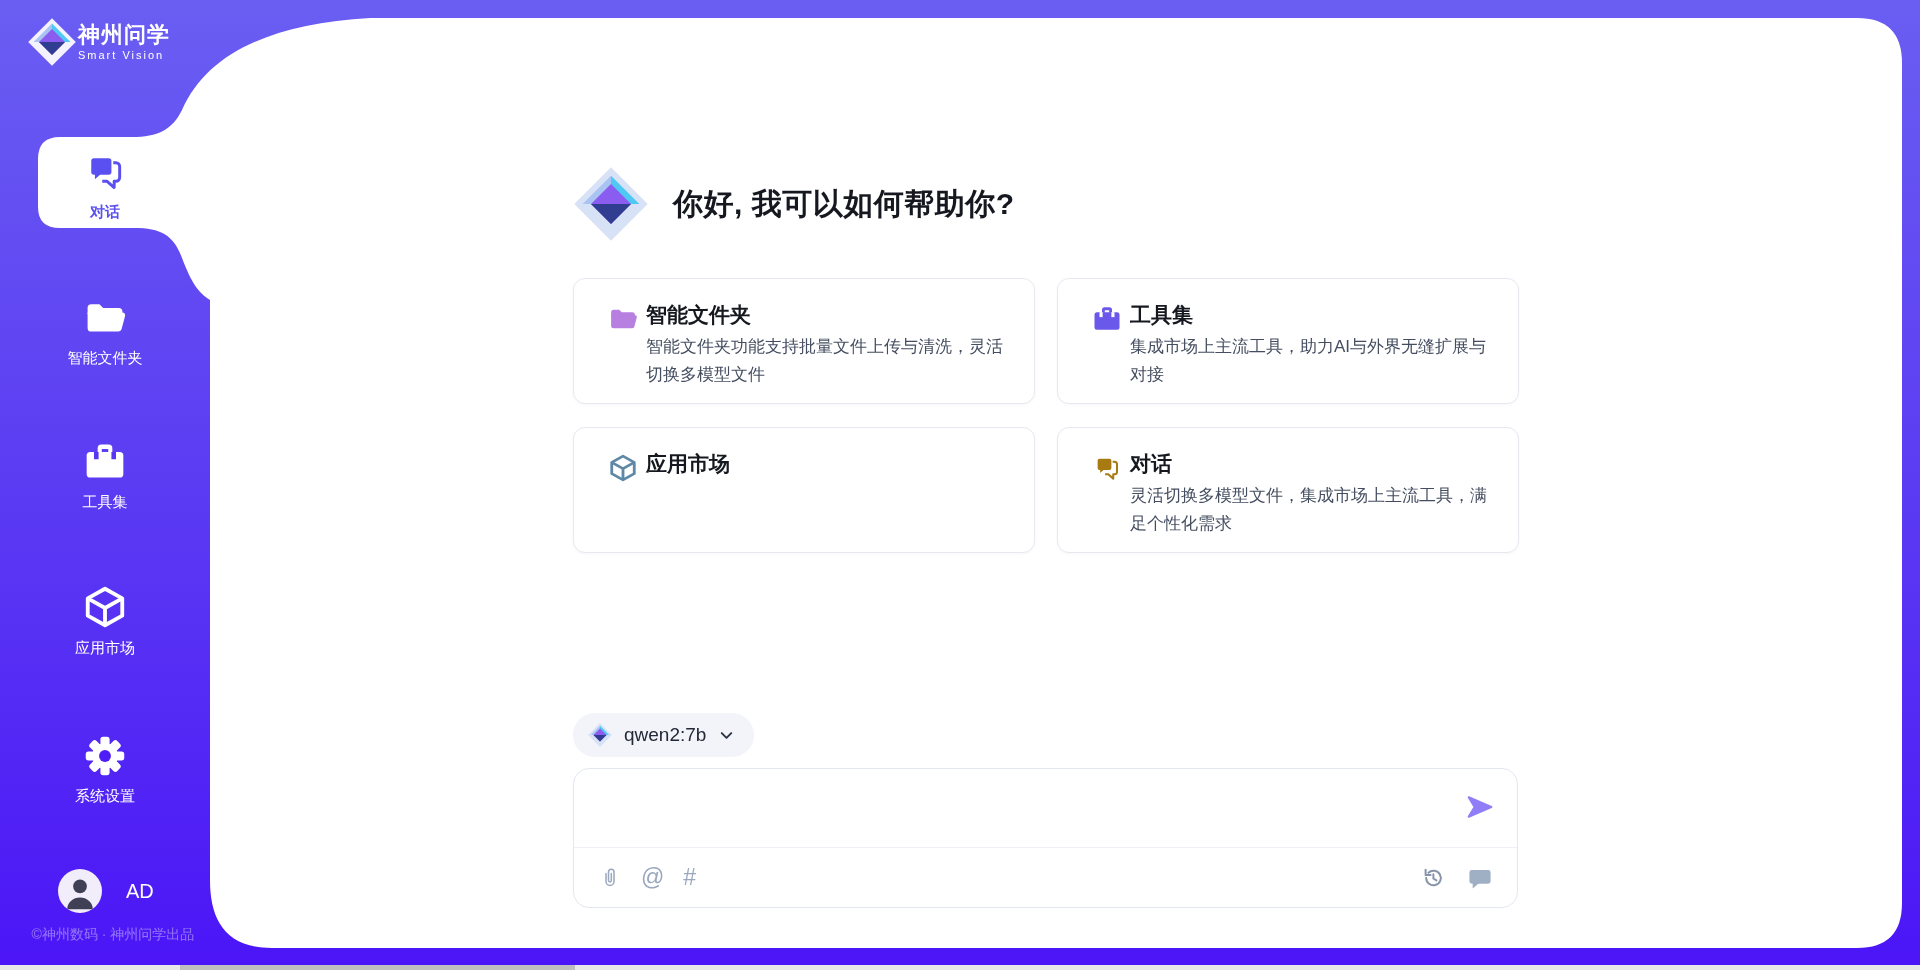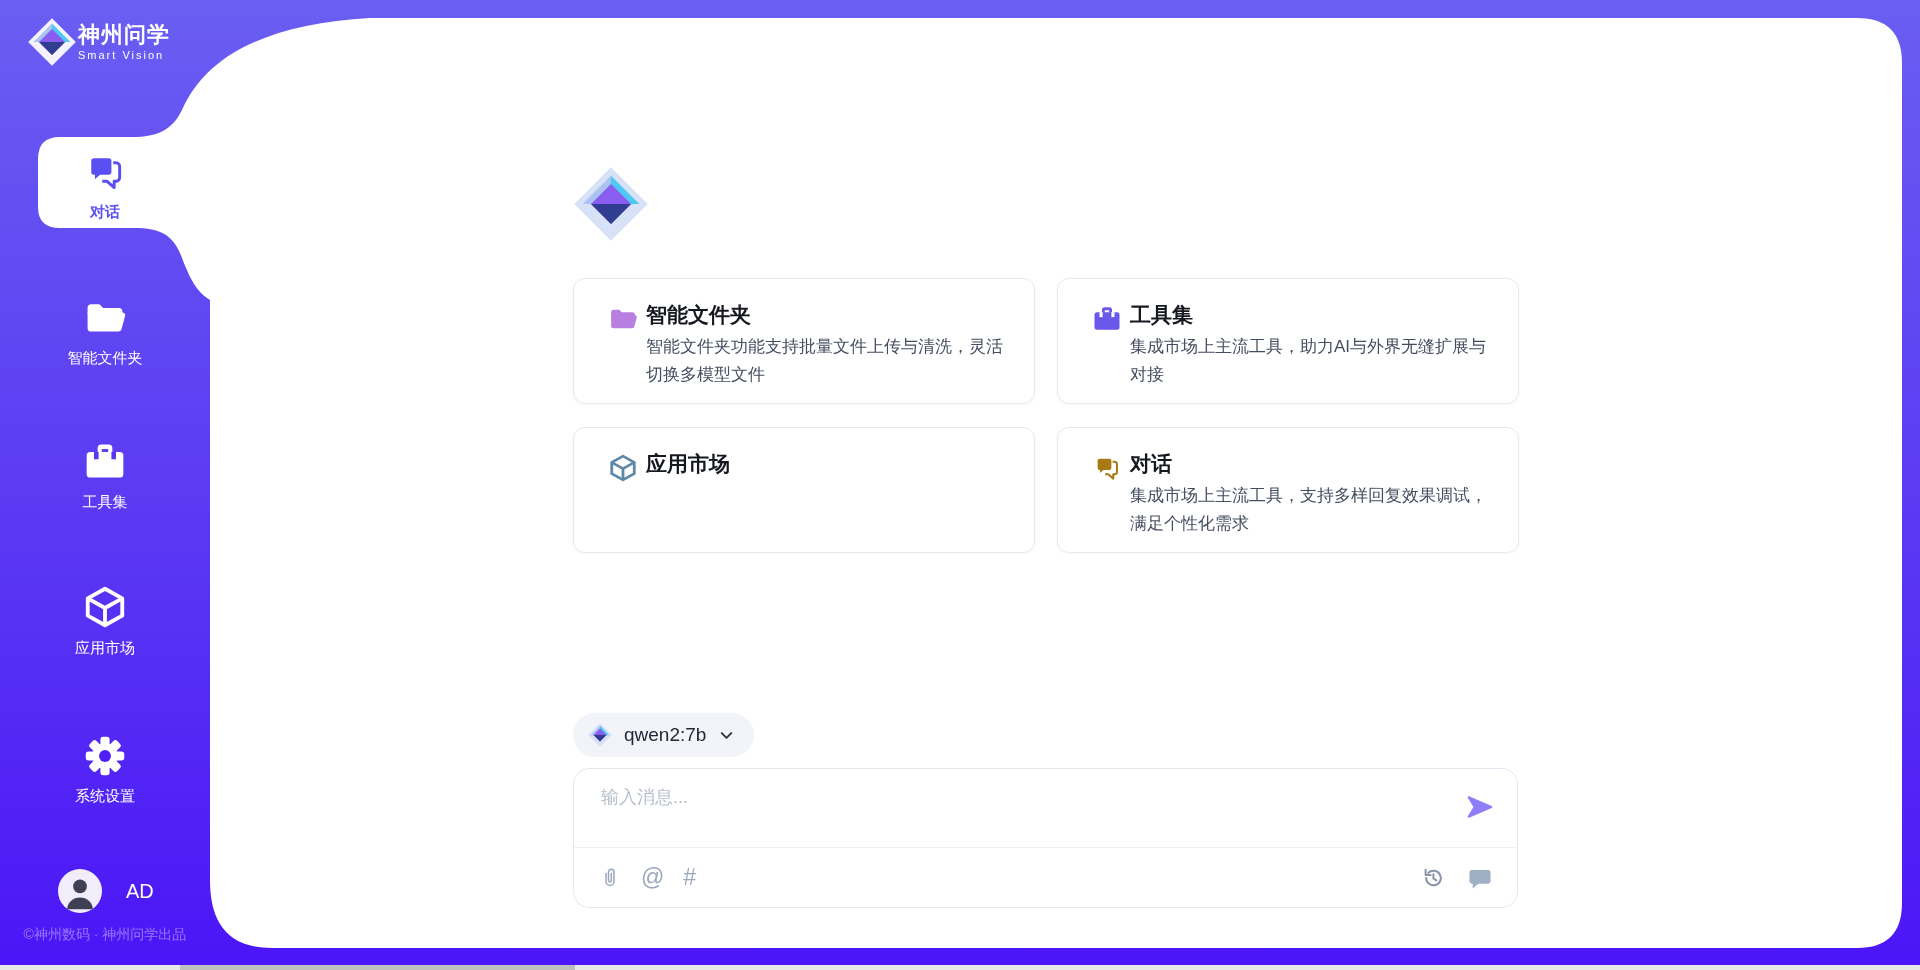--- a/index.html
+++ b/index.html
@@ -17,21 +17,21 @@
   .brand { left:26px; top:16px; display:flex; align-items:center; }
   .brand-title { color:#fff; font-size:22px; font-weight:bold; letter-spacing:1px; line-height:1.1; }
   .brand-sub { color:#fff; font-size:11px; letter-spacing:2px; margin-top:2px; }
   .nav-item { left:0; width:210px; text-align:center; cursor:pointer; }
   .nav-item .icon { display:block; margin:0 auto; }
   .nav-label { display:block; margin-top:9px; color:#fff; font-size:15px; }
   .nav-item.active .nav-label { color:#5A4FF0; font-weight:bold; }
   .avatar-row { left:58px; top:869px; display:flex; align-items:center; gap:24px; }
   .avatar { width:44px; height:44px; border-radius:50%; background:#F1EDFB; overflow:hidden; display:flex; align-items:flex-end; justify-content:center; }
   .avatar-name { color:#fff; font-size:20px; }
-  .side-footer { left:0; top:926px; width:210px; text-align:center; color:rgba(255,255,255,0.4); font-size:14px; }
+  .side-footer { left:8px; top:926px; width:210px; text-align:center; color:rgba(255,255,255,0.4); font-size:14px; }
 
   
   .greeting-row { left:571px; top:163px; display:flex; align-items:center; gap:22px; }
   .greeting-text { font-size:30px; font-weight:bold; color:#15181F; letter-spacing:0.5px; }
 
   .card { width:462px; height:126px; background:#fff; border:1px solid #E6E9F1; border-radius:12px;
           box-shadow:0 1px 3px rgba(40,40,90,0.04); cursor:pointer; }
   .card .card-icon { position:absolute; left:34px; top:25px; }
   .card-title { position:absolute; left:72px; top:22px; font-size:21px; font-weight:bold; color:#15181F; }
   .card-desc { position:absolute; left:72px; top:54px; right:22px; font-size:17px; line-height:28px; color:#454E60; }
@@ -148,20 +148,21 @@
 <div class="content side-footer">©神州数码 · 神州问学出品</div>
 
 <div class="content greeting-row">
   <svg width="80" height="82" viewBox="0 0 48 48">
     <polygon points="24,2 46,24 24,46 2,24" fill="#D8E2F7"></polygon>
     <polygon points="24,7 7,24 24,24" fill="#A9C3F2"></polygon>
     <polygon points="24,7 41,24 24,24" fill="#4FC8F4"></polygon>
     <polygon points="24,12 36,24 24,36 12,24" fill="#8A5CF0"></polygon>
     <polygon points="12,24 36,24 24,36" fill="#303D90"></polygon>
   </svg>
+  <div class="greeting-text">你好, 我可以如何帮助你?</div>
 </div>
 
 <div id="card-1" class="content card">
   <svg class="card-icon" width="30" height="30" viewBox="0 0 48 48" fill="#B77FE0">
     <path d="M5 13 a4 4 0 0 1 4 -4 h9 l4 4 h17 a4 4 0 0 1 4 4 v3 H5 z"></path>
     <path d="M5 18 h38 a3 3 0 0 1 2.9 3.8 l-3.7 14 a4 4 0 0 1 -3.9 3 H9 a4 4 0 0 1 -4 -4 z"></path>
   </svg>
   <div class="card-title">智能文件夹</div>
   <div class="card-desc">智能文件夹功能支持批量文件上传与清洗，灵活切换多模型文件</div>
 </div>
@@ -184,39 +185,38 @@
   </svg>
   <div class="card-title">应用市场</div>
 </div>
 
 <div id="card-4" class="content card">
   <svg class="card-icon" width="30" height="30" viewBox="0 0 48 48" style="color:#A87A12">
     <path d="M22 14 h14 a4 4 0 0 1 4 4 v12 a4 4 0 0 1 -4 4 h-2 v7 l-8 -7 h-5" fill="none" stroke="currentColor" stroke-width="3.2" stroke-linejoin="round"></path>
     <path d="M12 8 h16 a4 4 0 0 1 4 4 v12 a4 4 0 0 1 -4 4 h-9 l-7 6 v-6 a4 4 0 0 1 -4 -4 V12 a4 4 0 0 1 4 -4 z" fill="currentColor" stroke="#fff" stroke-width="2"></path>
   </svg>
   <div class="card-title">对话</div>
-  <div class="card-desc">集成市场上主流工具，支持多样回复效果调试，满足个性化需求</div>
+  <div class="card-desc">灵活切换多模型文件，集成市场上主流工具，满足个性化需求</div>
 </div>
 
 <div class="content model-pill">
   <svg width="26" height="26" viewBox="0 0 48 48">
     <polygon points="24,2 46,24 24,46 2,24" fill="#D8E2F7"></polygon>
     <polygon points="24,7 7,24 24,24" fill="#A9C3F2"></polygon>
     <polygon points="24,7 41,24 24,24" fill="#4FC8F4"></polygon>
     <polygon points="24,12 36,24 24,36 12,24" fill="#8A5CF0"></polygon>
     <polygon points="12,24 36,24 24,36" fill="#303D90"></polygon>
   </svg>
   <span class="model-name">qwen2:7b</span>
   <svg width="19" height="19" viewBox="0 0 24 24">
     <path d="M6 9 l6 6 6 -6" fill="none" stroke="#2B3242" stroke-width="2.4" stroke-linecap="round" stroke-linejoin="round"></path>
   </svg>
 </div>
 
 <div class="content composer">
-  <textarea class="composer-input" placeholder="输入消息..." style=""></textarea>
   <svg class="composer-send" viewBox="0 0 26 26">
     <path d="M2.5 4 L23.5 13 L2.5 22 L8 13 Z" fill="#8F7EF8" stroke="#8F7EF8" stroke-width="2" stroke-linejoin="round"></path>
   </svg>
   <div class="composer-footer">
     <div class="composer-tools">
       <svg width="24" height="24" viewBox="0 0 48 48">
         <path d="M16 15 v16 a8 8 0 0 0 16 0 V12 a5.5 5.5 0 0 0 -11 0 v17 a2.8 2.8 0 0 0 5.6 0 V15" fill="none" stroke="#9AA7BD" stroke-width="3" stroke-linecap="round"></path>
       </svg>
       <span class="tool-glyph">@</span>
       <span class="tool-glyph">#</span>

